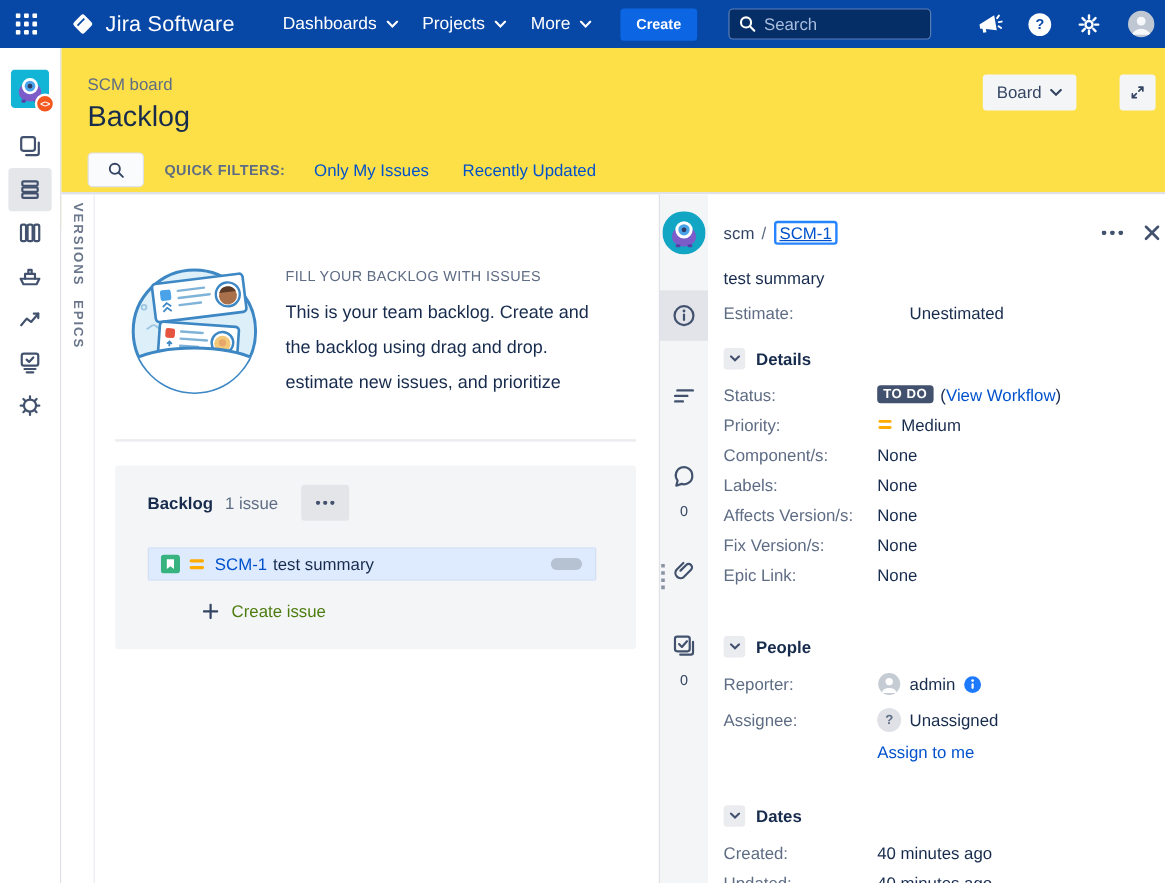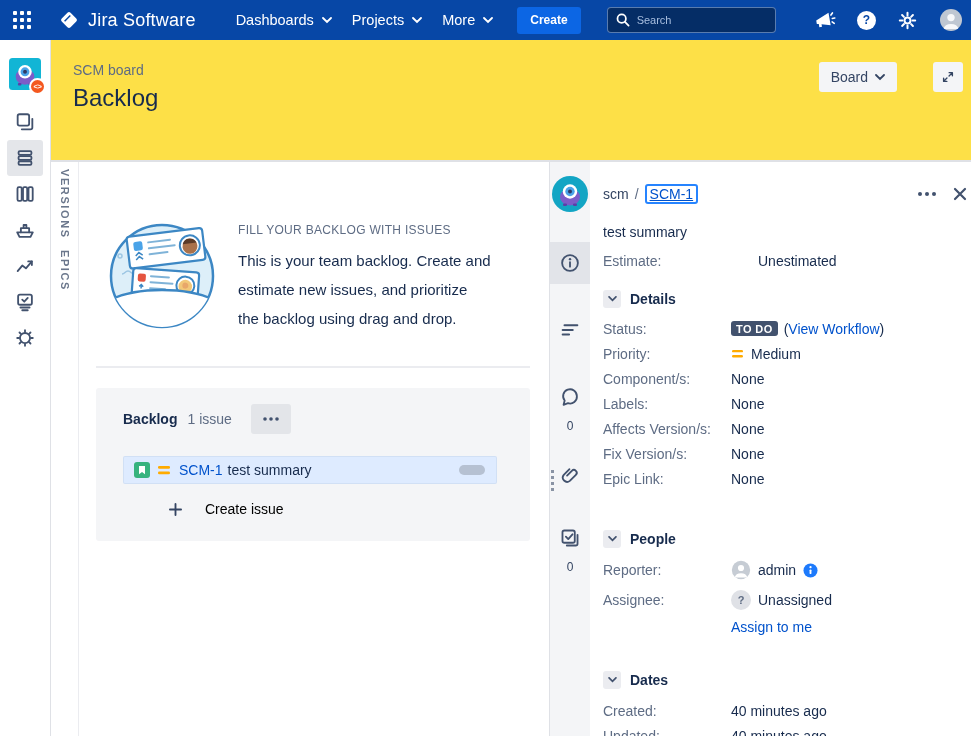--- a/index.html
+++ b/index.html
@@ -14,21 +14,21 @@
   .navbar { position:absolute; top:0; left:0; right:0; height:40px; background:#0747A6;
             display:flex; align-items:center; color:#fff; z-index:30; }
   .grid-btn { margin-left:13px; cursor:pointer; }
   .logo { display:flex; align-items:center; margin-left:27px; gap:8px; font-size:18px; font-weight:500; letter-spacing:.2px; }
   .nav-menus { display:flex; margin-left:30px; }
   .nav-item { padding:6px 10px; font-weight:500; font-size:14.5px; display:flex; align-items:center; gap:8px; cursor:pointer; border-radius:3px; }
   .create-btn { margin-left:14px; height:27px; padding:0 13px; background:#0C66E4; border:0; border-radius:3px;
                 color:#fff; font-weight:600; font-size:12px; font-family:inherit; cursor:pointer; }
   .nav-search { margin-left:26px; width:169px; height:26px; background:#052D66; border:1px solid rgba(159,190,235,.55);
                 border-radius:4px; display:flex; align-items:center; padding:0 8px; gap:7px; }
-  .nav-search input { background:transparent; border:0; outline:0; color:#f97316; width:110px; font-size:11px; font-family:inherit; }
+  .nav-search input { background:transparent; border:0; outline:0; color:#f97316; width:110px; font-size:14px; font-family:inherit; }
   .nav-search input::placeholder { color:#A8BEDF; }
   .nav-icons { margin-left:auto; margin-right:8px; display:flex; align-items:center; gap:21px; }
   .nav-ic { cursor:pointer; }
   .help-circle { width:19px; height:19px; border-radius:50%; background:#fff; color:#0747A6;
                  font-size:12px; font-weight:700; display:flex; align-items:center; justify-content:center; }
 
   
   .sidebar { position:absolute; top:40px; left:0; bottom:0; width:51px; background:#fff;
              border-right:1px solid #DFE1E6; display:flex; flex-direction:column; align-items:center; z-index:20; }
   .project-avatar { width:32px; height:32px; margin-top:18px; position:relative; cursor:pointer; }
@@ -77,21 +77,21 @@
   .panel-count { margin-left:10px; color:#5E6C84; }
   .sprint-btn { margin-left:auto; height:30px; padding:0 12px; background:#E3E5E9; border:0; border-radius:3px;
                 color:#42526E; font-size:14px; font-family:inherit; cursor:pointer; }
   .more-btn { margin-left:19px; width:40px; height:30px; background:#E3E5E9; border:0; border-radius:3px;
               color:#42526E; display:flex; align-items:center; justify-content:center; cursor:pointer; }
   .issue-row { margin:22px 33px 0 27px; height:28px; background:#DEEBFF; border:1px solid rgba(23,43,77,.06);
                border-radius:2px; display:flex; align-items:center; padding:0 11px 0 10px; cursor:pointer; }
   .issue-key { margin-left:8px; color:#0052CC; text-decoration:none; }
   .issue-summary { margin-left:5px; color:#172B4D; }
   .estimate-pill { margin-left:auto; width:26px; height:10px; border-radius:5px; background:#B6C1D2; cursor:pointer; }
-  .create-issue { display:flex; align-items:center; margin:17px 0 0 73px; color:#000000; cursor:pointer; gap:23px; }
+  .create-issue { display:flex; align-items:center; margin:17px 0 0 73px; color:#4d7c0f; cursor:pointer; gap:11px; }
 
   
   .detail { width:422px; flex-shrink:0; border-left:1px solid #DFE1E6; display:flex; position:relative; background:#fff; }
   .detail-rail { width:40px; background:#F4F5F7; flex-shrink:0; display:flex; flex-direction:column; align-items:center; }
   .d-avatar { width:36px; height:36px; margin-top:14px; cursor:pointer; }
   .rail-btn { width:40px; height:42px; display:flex; align-items:center; justify-content:center; color:#42526E; cursor:pointer; }
   .rail-btn.selected { background:#E2E4E9; }
   .rail-count { font-size:12px; color:#344563; margin-top:1px; }
   .resize-dots { position:absolute; left:1px; top:308px; height:21px; width:0; border-left:3px dotted #8993A4; cursor:col-resize; }
 
@@ -287,20 +287,31 @@
       <svg width="10" height="7" viewBox="0 0 10 7">
           <path d="M1 1l4 4 4-4" fill="none" stroke="#344563" stroke-width="1.8" stroke-linecap="round"></path>
         </svg>
     </button>
     <button class="expand-btn">
       <svg width="14" height="14" viewBox="0 0 24 24" fill="none" stroke="#344563" stroke-width="2.4" stroke-linecap="round" stroke-linejoin="round">
         <path d="M14 4.5h5.5V10M10 19.5H4.5V14M19.5 4.5L13.8 10.2M4.5 19.5l5.7-5.7"></path>
       </svg>
     </button>
   </div>
+  <div class="filter-row">
+    <span class="qf-search">
+      <svg width="14" height="14" viewBox="0 0 16 16">
+        <circle cx="6.5" cy="6.5" r="4.8" fill="none" stroke="#344563" stroke-width="1.8"></circle>
+        <path d="M10.2 10.2L14.2 14.2" stroke="#344563" stroke-width="1.8" stroke-linecap="round"></path>
+      </svg>
+    </span>
+    <span class="qf-label">QUICK FILTERS:</span>
+    <a class="qf-link">Only My Issues</a>
+    <a class="qf-link">Recently Updated</a>
+  </div>
 </section>
 
 <div class="content">
 
   <div class="versions-rail">
     <span class="vlabel">VERSIONS</span>
     <span class="vlabel">EPICS</span>
   </div>
 
   <div class="main">
@@ -331,22 +342,22 @@
             <circle cx="79" cy="73" r="6.8" fill="#F2C879"></circle>
             <circle cx="79" cy="72" r="3" fill="#E8A76A"></circle>
           </g>
           <path d="M0 90 C28 74 84 74 112 90 L112 122 L0 122 Z" fill="#fff" stroke="#3C87C4" stroke-width="2.5"></path>
         </g>
       </svg>
       <div class="empty-text">
         <div class="empty-heading">FILL YOUR BACKLOG WITH ISSUES</div>
         <div class="empty-body">
           <div>This is your team backlog. Create and</div>
+          <div>the backlog using drag and drop.</div>
           <div>estimate new issues, and prioritize</div>
-          <div>the backlog using drag and drop.</div>
         </div>
       </div>
     </div>
 
     <hr class="main-divider">
 
     <div class="backlog-panel">
       <div class="panel-header">
         <span class="panel-title">Backlog</span>
         <span class="panel-count">1 issue</span>

